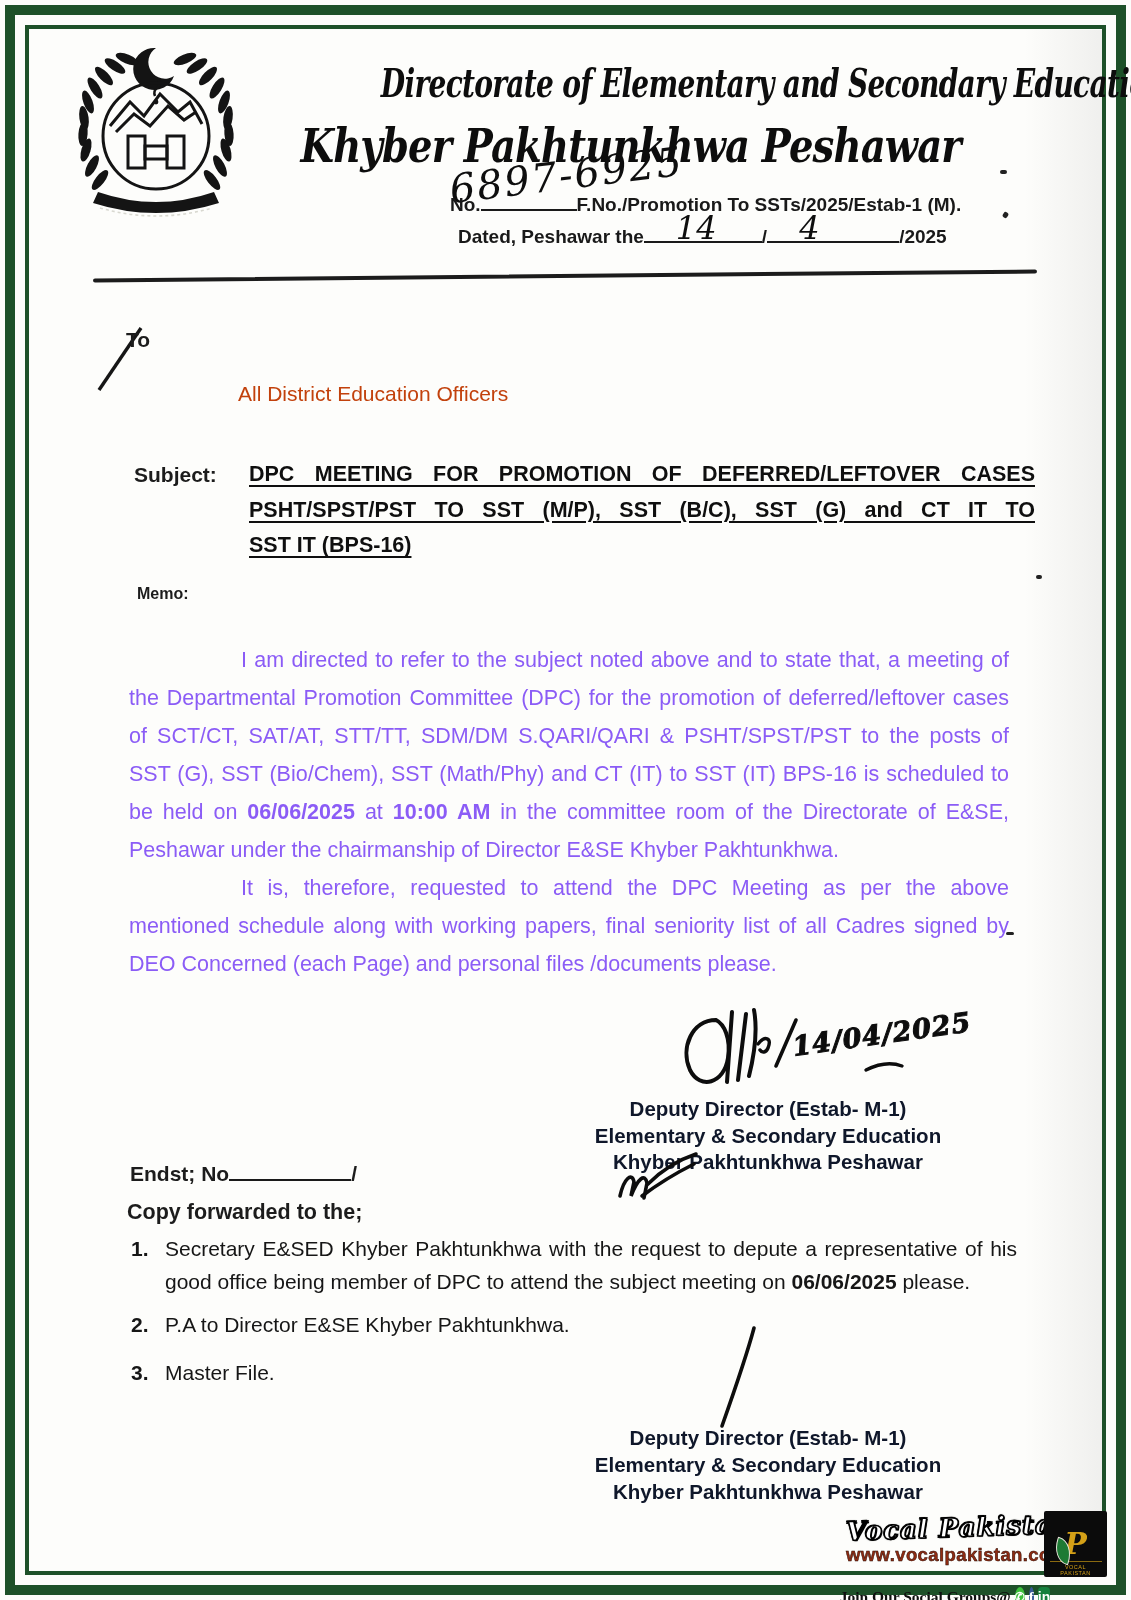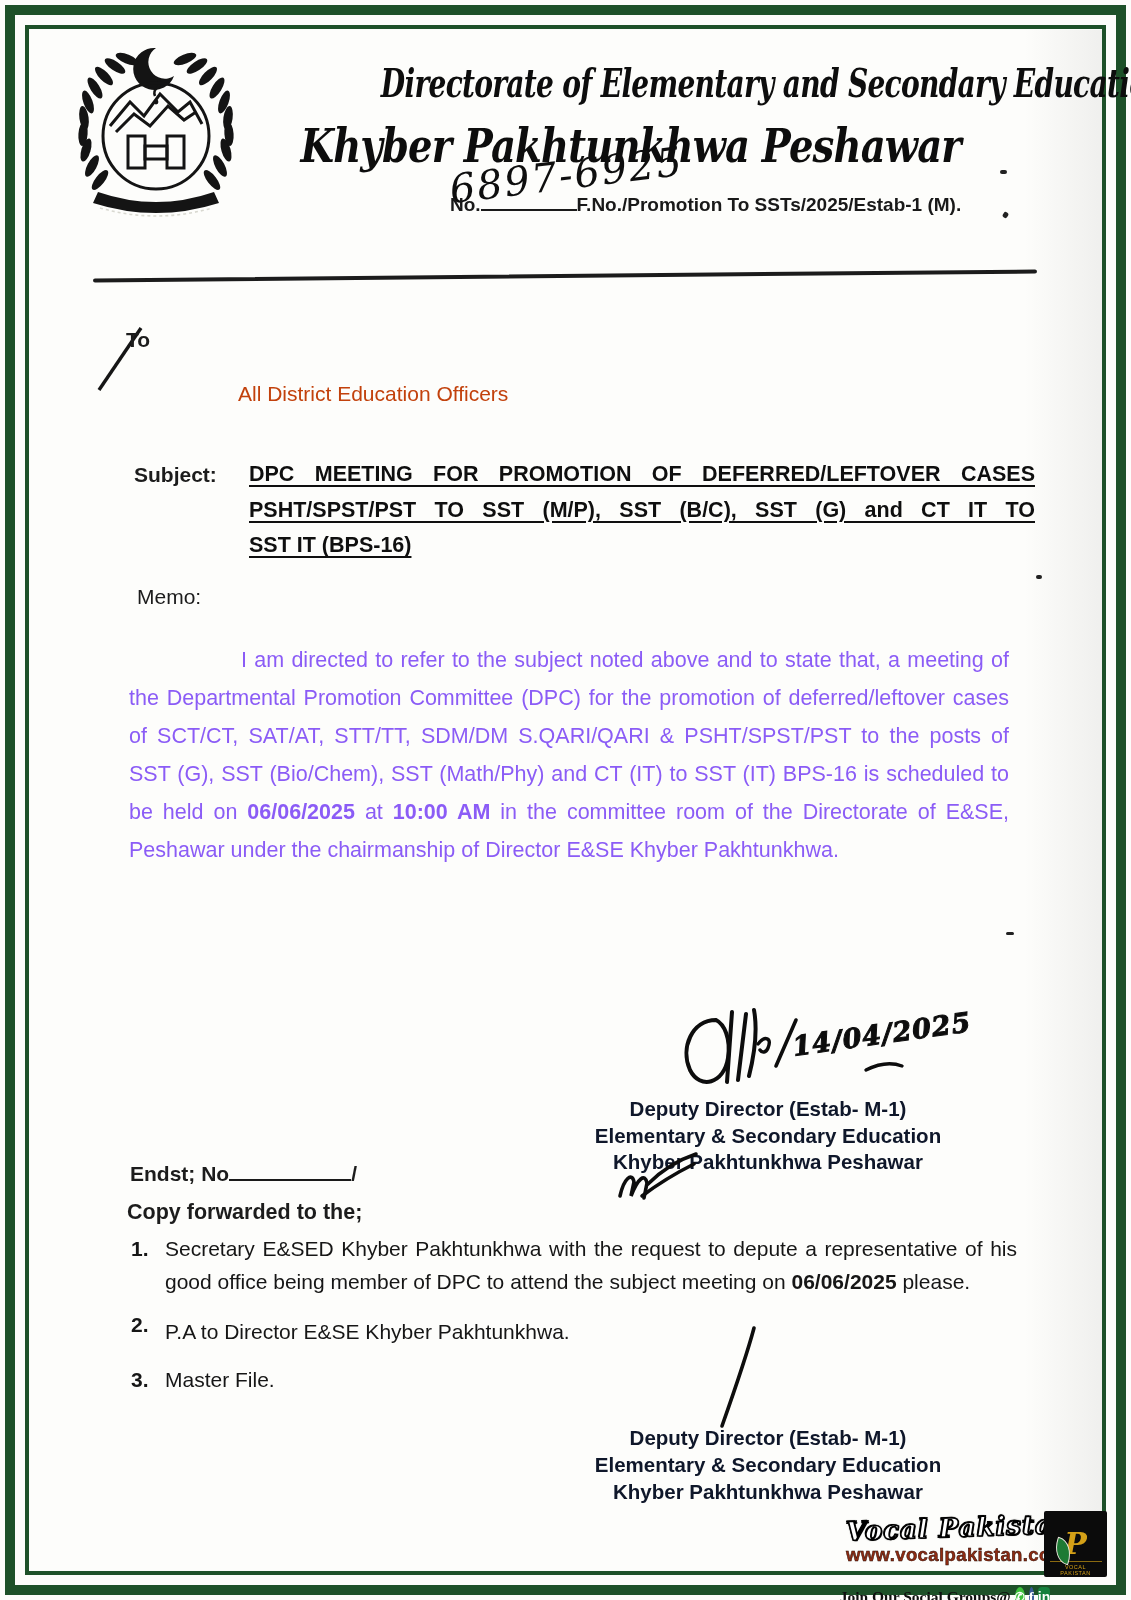--- a/index.html
+++ b/index.html
@@ -26,21 +26,21 @@
   .blank{display:inline-block;border-bottom:2.5px solid #1a1a1a;height:14px;position:relative;}
   .blank .hand{position:absolute;bottom:-6px;left:32px;font-size:32px;font-weight:500;}
   .rule{left:93px;top:274px;width:944px;height:3.5px;background:#1c1c1c;transform:rotate(-.55deg);border-radius:2px;}
   .to-label{left:126px;top:328px;font-size:21px;font-weight:600;}
   .address{left:238px;top:380px;font-size:21px;font-weight:500;line-height:27px;color:#c2410c;}
   .subj-label{left:134px;top:463px;font-size:21px;font-weight:600;}
   .subject{left:249px;top:457px;width:786px;font-size:21.5px;font-weight:bold;color:#0f0f0f;}
   .subject div{line-height:35.5px;text-align:justify;text-align-last:justify;
                text-decoration:underline;text-decoration-thickness:2.2px;text-underline-offset:4px;}
   .subject div:last-child{text-align-last:left;}
-  .memo-label{left:137px;top:585px;font-size:21px;font-weight:400;}
+  .memo-label{left:137px;top:585px;font-size:16px;font-weight:700;}
   .para{left:129px;width:880px;font-size:21.5px;line-height:38px;text-align:justify;
         text-indent:112px;color:#8b5cf6;}
   .para1{top:641px;}
   .para2{top:869px;}
   .seg-bold{font-weight:bold;}
   .sigblock{left:588px;width:360px;text-align:center;font-size:20.5px;font-weight:bold;
             line-height:26.5px;color:#0f172a;}
   .sig1-block{top:1096px;}
   .sig2-block{top:1424px;line-height:27px;}
   .endst-line{left:130px;top:1162px;font-size:21px;font-weight:600;}
@@ -137,20 +137,23 @@
   <div class="abs org-title org2">
     <span>Khyber Pakhtunkhwa Peshawar</span>
   </div>
 
   <div class="abs hand hw-refno">6897-6925</div>
 
   <div class="abs ref-line">
     <span>No.</span><span class="blank" style="width:96px;"></span><span>F.No./Promotion To SSTs/2025/Estab-1 (M).</span>
   </div>
 
+  <div class="abs date-line">
+    <span>Dated, Peshawar the</span><span class="blank" style="width:118px;"><span class="hand">14</span></span><span>/</span><span class="blank" style="width:132px;"><span class="hand">4</span></span><span>/2025</span>
+  </div>
 
   <div class="abs rule"></div>
 
   <svg class="abs ink-svg" style="left:96px;top:324px;" width="50" height="70">
     <path d="M3,66 L45,4" stroke="#161616" stroke-width="3.4" fill="none"></path>
   </svg>
   <div class="abs to-label">To</div>
 
   <div class="abs address">
     <div>All District Education Officers</div>
@@ -159,20 +162,21 @@
   <div class="abs subj-label">Subject:</div>
   <div class="abs subject">
     <div>DPC MEETING FOR PROMOTION OF DEFERRED/LEFTOVER CASES</div>
     <div>PSHT/SPST/PST TO SST (M/P), SST (B/C), SST (G) and CT IT TO</div>
     <div>SST IT (BPS-16)</div>
   </div>
 
   <div class="abs memo-label">Memo:</div>
 
   <div class="abs para para1"><span>I am directed to refer to the subject noted above and to state that, a meeting of the Departmental Promotion Committee (DPC) for the promotion of deferred/leftover cases of SCT/CT, SAT/AT, STT/TT, SDM/DM S.QARI/QARI &amp; PSHT/SPST/PST to the posts of SST (G), SST (Bio/Chem), SST (Math/Phy) and CT (IT) to SST (IT) BPS-16 is scheduled to be held on </span><span class="seg-bold">06/06/2025</span><span> at </span><span class="seg-bold">10:00 AM</span><span> in the committee room of the Directorate of E&amp;SE, Peshawar under the chairmanship of Director E&amp;SE Khyber Pakhtunkhwa.</span></div>
+  <div class="abs para para2">It is, therefore, requested to attend the DPC Meeting as per the above mentioned schedule along with working papers, final seniority list of all Cadres signed by DEO Concerned (each Page) and personal files /documents please.</div>
 
   <svg class="abs ink-svg" style="left:672px;top:1000px;" width="250" height="96" viewBox="0 0 250 96">
     <g stroke="#0d0d0d" fill="none" stroke-linecap="round">
       <path d="M44,20 C20,20 8,48 18,70 C28,90 52,84 56,58 C59,38 52,24 44,20 Z" stroke-width="4"></path>
       <path d="M60,12 L55,82" stroke-width="4"></path>
       <path d="M74,14 L66,80" stroke-width="4"></path>
       <path d="M82,10 C86,32 82,56 77,76" stroke-width="4"></path>
       <path d="M86,44 C93,35 100,38 96,48 C94,53 90,53 88,50" stroke-width="3.4"></path>
       <path d="M104,66 L124,20" stroke-width="3.6"></path>
       <text x="122" y="56" transform="rotate(-8 122 56)" font-family="DejaVu Serif,serif" font-style="italic" font-size="27" font-weight="600" fill="#0d0d0d" letter-spacing="1">14/04/2025</text>
@@ -199,21 +203,21 @@
 
   <div class="abs copy-label">Copy forwarded to the;</div>
 
   <div class="abs copylist">
     <div class="item item-1">
       <span class="num">1.</span>
       <span class="itxt"><span>Secretary E&amp;SED Khyber Pakhtunkhwa with the request to depute a representative of his good office being member of DPC to attend the subject meeting on </span><span class="seg-bold">06/06/2025</span><span> please.</span></span>
     </div>
     <div class="item item-2">
       <span class="num">2.</span>
-      <span class="itxt" style="text-align:left;margin-top:7px;">P.A to Director E&amp;SE Khyber Pakhtunkhwa.</span>
+      <span class="itxt" style="text-align:left;">P.A to Director E&amp;SE Khyber Pakhtunkhwa.</span>
     </div>
     <div class="item item-3">
       <span class="num">3.</span>
       <span class="itxt" style="text-align:left;">Master File.</span>
     </div>
   </div>
 
   <svg class="abs ink-svg" style="left:712px;top:1326px;" width="50" height="102" viewBox="0 0 50 102">
     <path d="M42,2 C34,32 22,66 10,100" stroke="#0d0d0d" stroke-width="3.6" fill="none" stroke-linecap="round"></path>
   </svg>

